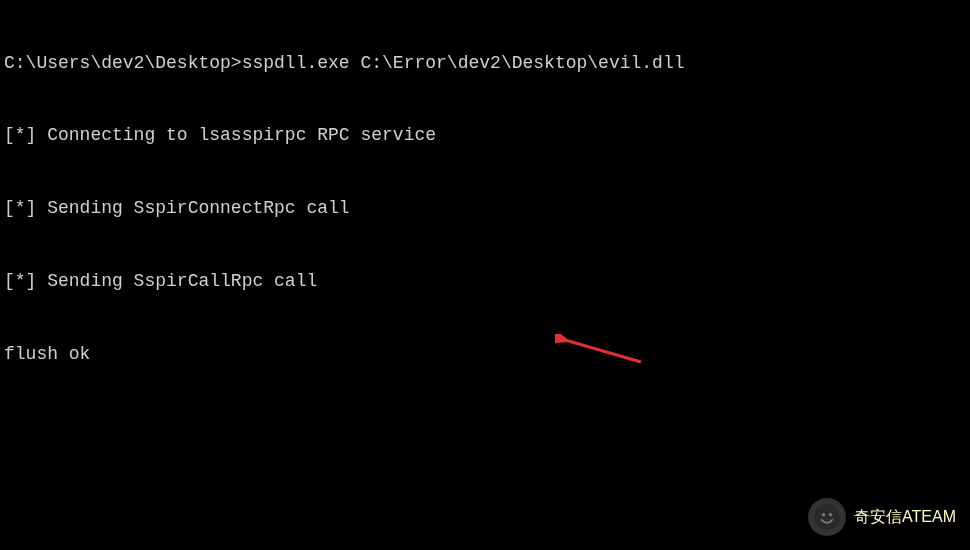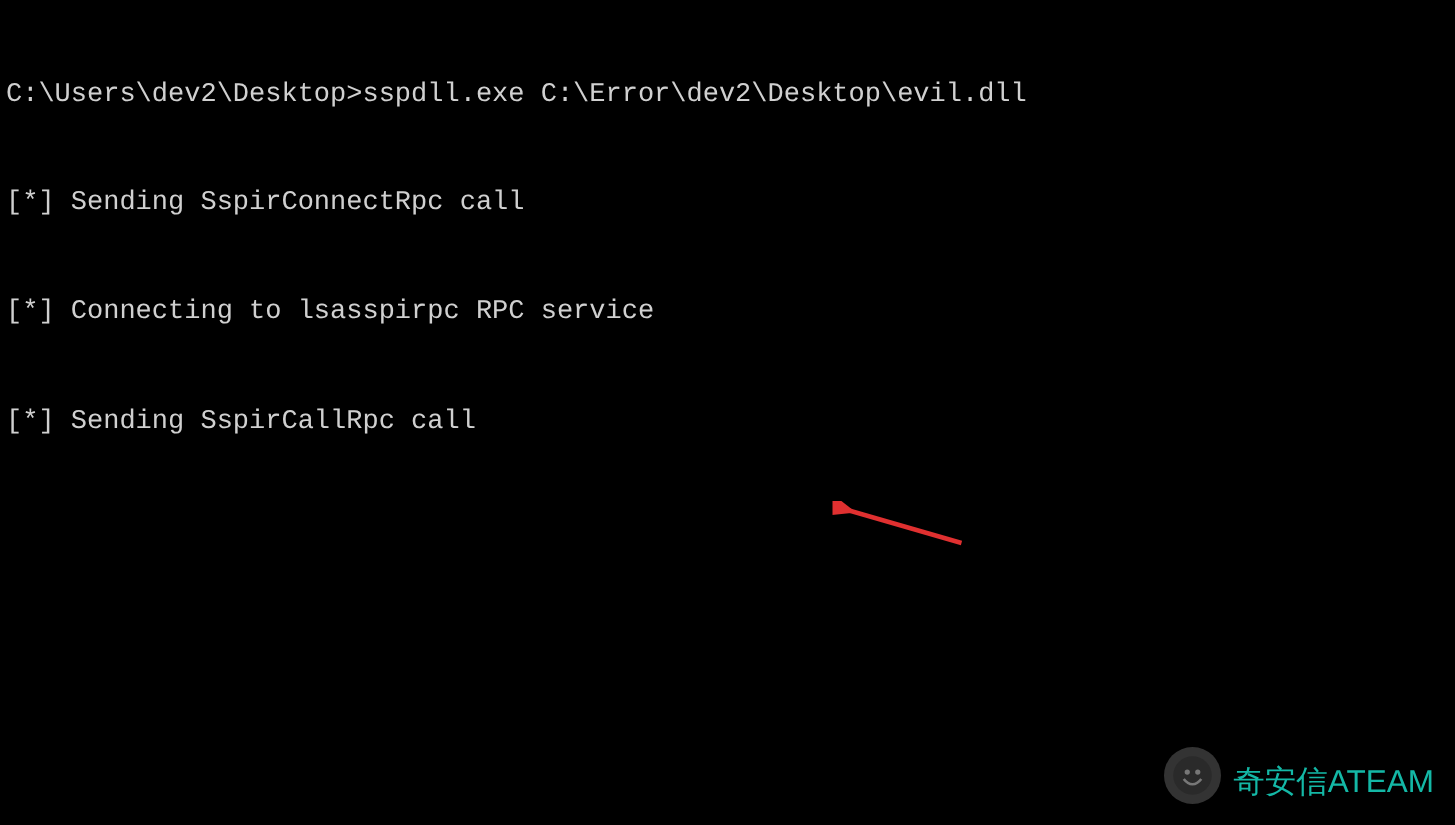--- a/index.html
+++ b/index.html
@@ -25,24 +25,24 @@
     position: absolute;
     left: 555px;
     top: 334px;
     pointer-events: none;
   }
   .watermark {
     position: absolute;
     right: 14px;
     bottom: 14px;
     display: flex;
-    align-items: flex-end;
-    color: #14b8a6;
+    align-items: center;
+    color: #fef9c3;
     font-family: sans-serif;
-    font-size: 21px;
+    font-size: 16px;
   }
   .watermark .avatar {
     width: 38px;
     height: 38px;
     border-radius: 50%;
     background: #333;
     margin-right: 8px;
     display: flex;
     align-items: center;
     justify-content: center;
@@ -50,23 +50,24 @@
     color: #888;
     overflow: hidden;
   }
   .watermark .avatar svg { width: 28px; height: 28px; }
 </style>
 </head>
 <body>
 
 <div class="terminal">
   <span class="line"><span>C:\Users\dev2\Desktop&gt;</span><span>sspdll.exe C:\Error\dev2\Desktop\evil.dll</span></span>
+  <span class="line">[*] Connecting to lsasspirpc RPC service</span>
   <span class="line">[*] Sending SspirConnectRpc call</span>
-  <span class="line">[*] Connecting to lsasspirpc RPC service</span>
   <span class="line">[*] Sending SspirCallRpc call</span>
+  <span class="line">flush ok</span>
   
   
   
   <span class="line"></span>
   
   <span class="line"></span>
   
   
   
 </div>

